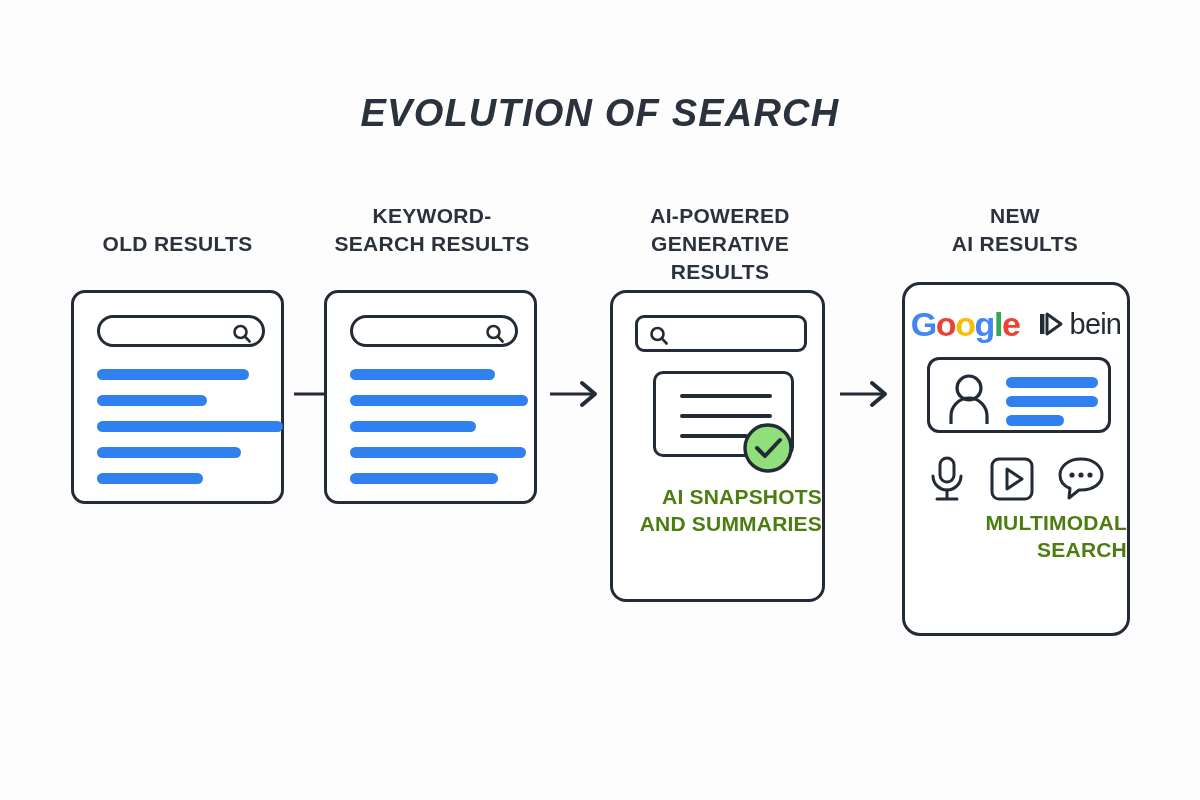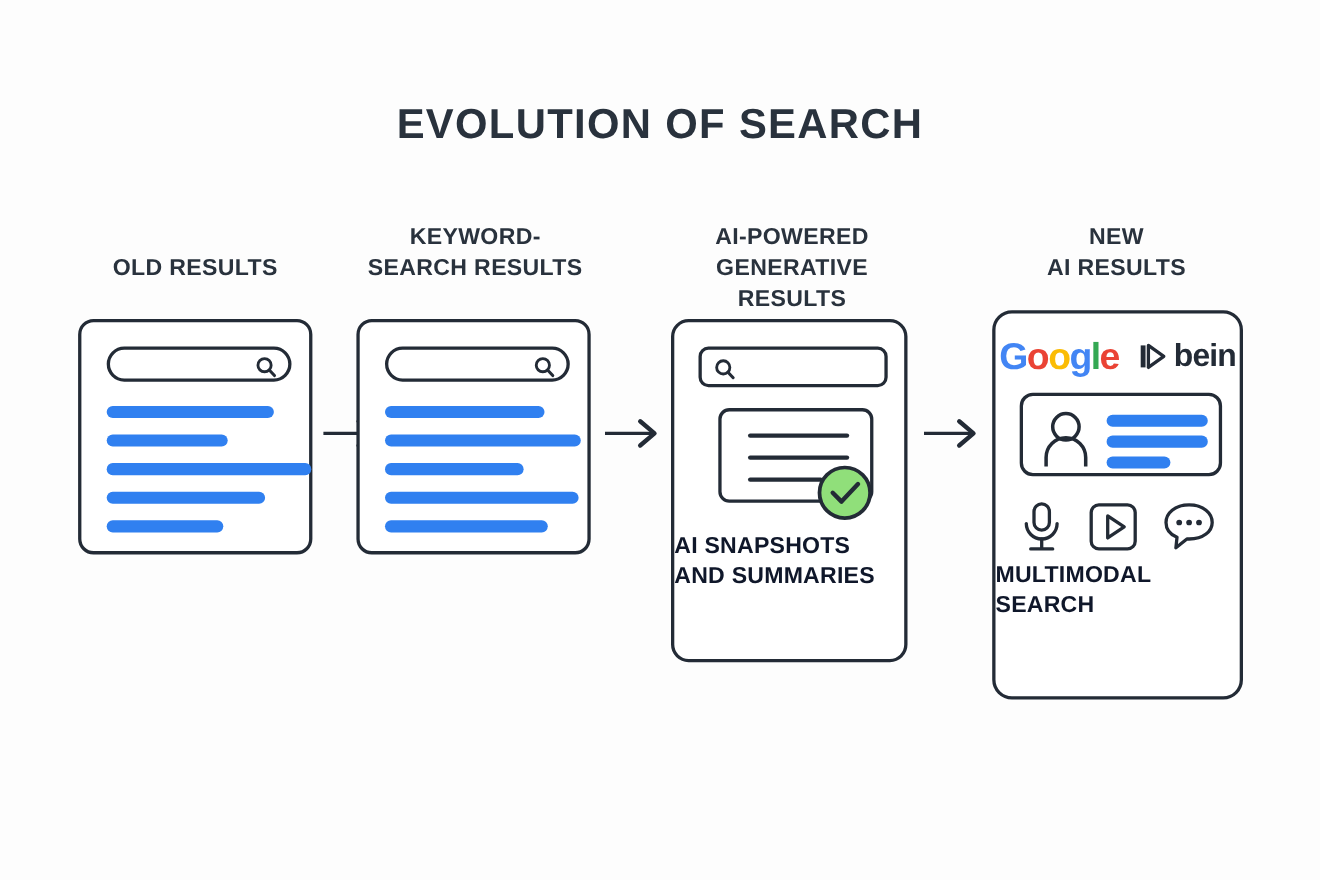--- a/index.html
+++ b/index.html
@@ -23,20 +23,21 @@
   #title {
     position: absolute;
     top: 92px;
     left: 0;
     width: 1200px;
     text-align: center;
     font-size: 38px;
     font-weight: bold;
     letter-spacing: 1.2px;
     color: #29323d;
+    font-style: italic;
   }
 
   
   .step {
     position: absolute;
   }
 
   .step-heading {
     position: absolute;
     width: 100%;
@@ -93,26 +94,26 @@
     position: absolute;
     height: 4px;
     background: #232b36;
     border-radius: 2px;
   }
   .check-wrap { position: absolute; }
 
   .caption {
     position: absolute;
     width: 100%;
-    text-align: left;
+    text-align: right;
     font-size: 21px;
     font-weight: bold;
     line-height: 1.3;
     letter-spacing: 0.2px;
-    color: #0f172a;
+    color: #4d7c0f;
     white-space: pre-line;
   }
 
   
   .logos {
     position: absolute;
     display: flex;
     align-items: center;
     justify-content: center;
     gap: 18px;
@@ -127,21 +128,21 @@
   .g-b { color: #4285f4; }
   .g-r { color: #ea4335; }
   .g-y { color: #fbbc05; }
   .g-g { color: #34a853; }
 
   .bein-logo {
     display: flex;
     align-items: center;
     gap: 6px;
     font-size: 29px;
-    font-weight: bold;
+    font-weight: normal;
     letter-spacing: -0.8px;
     color: #232b36;
     line-height: 1;
   }
 
   .personcard {
     position: absolute;
     border: 3px solid #232b36;
     border-radius: 12px;
     background: #fff;

